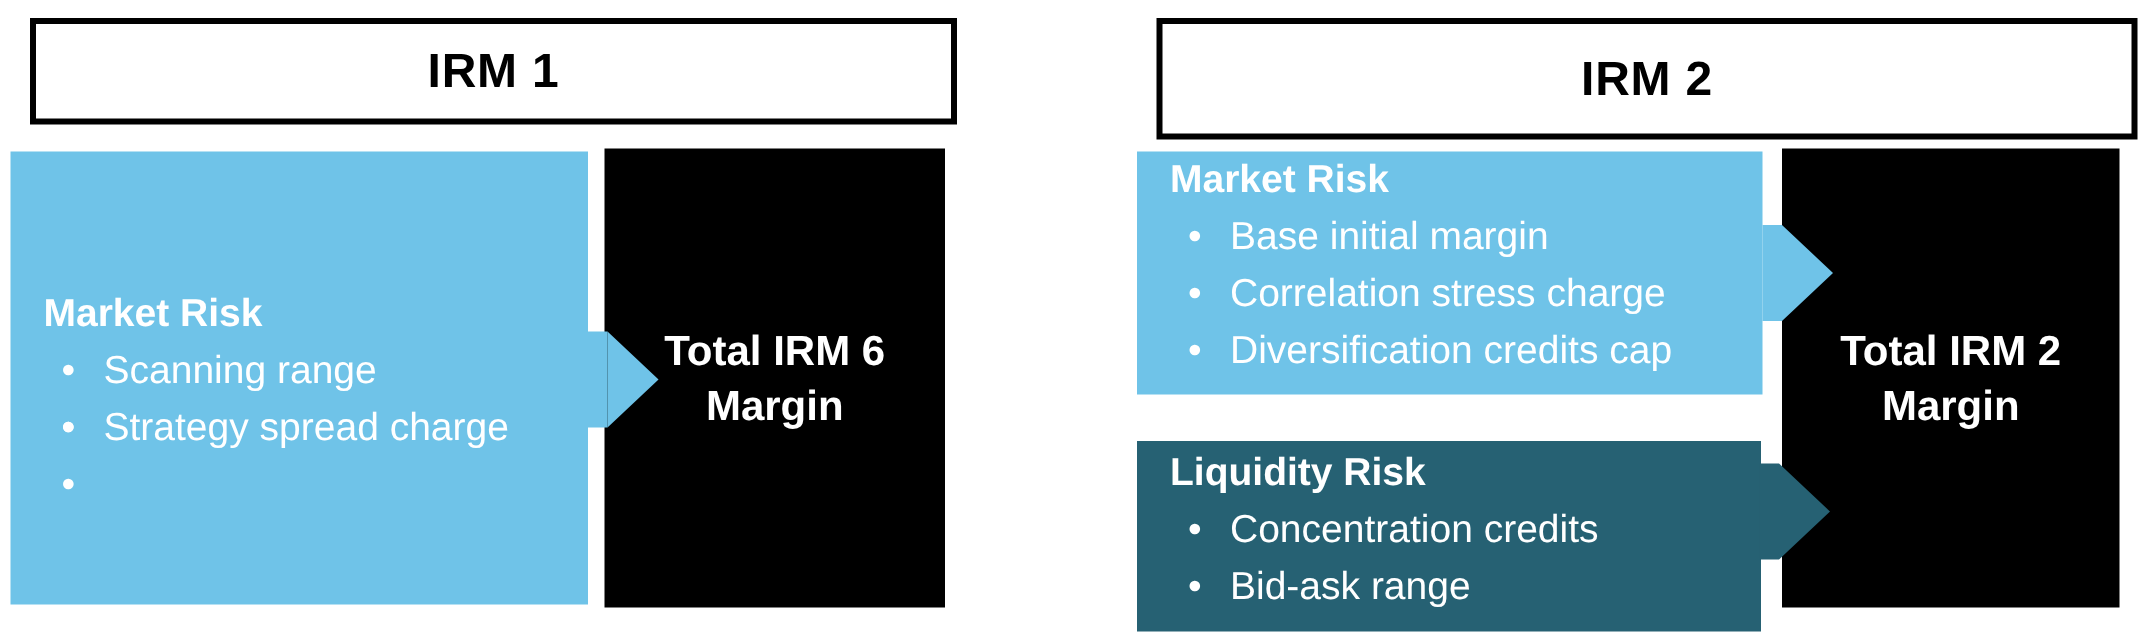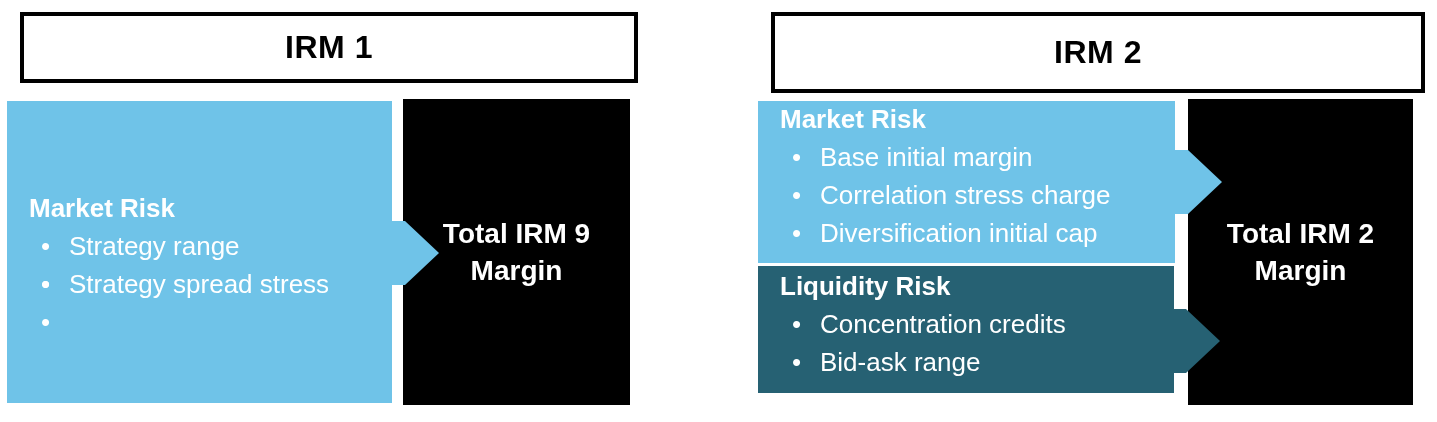--- a/index.html
+++ b/index.html
@@ -35,21 +35,21 @@
     box-sizing:border-box;
     color:var(--text-white);
     display:flex;flex-direction:column;justify-content:center;
     padding:0 14px 12px 22px;
     font-size:26px;
   }
   .risk-box.light{background:var(--light-blue);}
   .risk-box.dark{background:var(--dark-teal);}
   #risk-1{left:7px;top:101px;width:385px;height:302px;}
   #risk-2{left:758px;top:101px;width:417px;height:162px;}
-  #risk-3{left:758px;top:266px;width:416px;height:127px;}
+  #risk-3{left:758px;top:294px;width:416px;height:127px;}
 
   .risk-heading{font-weight:bold;line-height:38px;}
   .risk-list{list-style:none;margin:0;padding:0;}
   .risk-list li{position:relative;padding-left:40px;line-height:38px;}
   .bullet{position:absolute;left:12px;top:0;}
 
   .total-box{
     position:absolute;
     background:var(--box-black);
     color:var(--text-white);
@@ -82,63 +82,63 @@
 
   <div class="title-box" id="title-1">
     <span>IRM 1</span>
   </div>
 
   <div class="risk-box light" id="risk-1">
     <div class="risk-heading">Market Risk</div>
     <ul class="risk-list">
       <li>
         <span class="bullet">•</span>
-        <span>Strategy range</span>
+        <span>Scanning range</span>
       </li>
       <li>
         <span class="bullet">•</span>
       </li>
       <li>
         <span class="bullet">•</span>
-        <span>Strategy spread stress</span>
+        <span>Strategy spread charge</span>
       </li>
       <li>
         <span class="bullet">•</span>
       </li>
     </ul>
   </div>
 
   <div class="arrow light" id="arrow-1">
     <div class="stem"></div>
     <div class="head"></div>
   </div>
 
   <div class="total-box" id="total-1">
-    <div>Total IRM 9</div>
+    <div>Total IRM 6</div>
     <div>Margin</div>
   </div>
 
   <div class="title-box" id="title-2">
     <span>IRM 2</span>
   </div>
 
   <div class="risk-box light" id="risk-2">
     <div class="risk-heading">Market Risk</div>
     <ul class="risk-list">
       <li>
         <span class="bullet">•</span>
         <span>Base initial margin</span>
       </li>
       <li>
         <span class="bullet">•</span>
         <span>Correlation stress charge</span>
       </li>
       <li>
         <span class="bullet">•</span>
-        <span>Diversification initial cap</span>
+        <span>Diversification credits cap</span>
       </li>
     </ul>
   </div>
 
   <div class="risk-box dark" id="risk-3">
     <div class="risk-heading">Liquidity Risk</div>
     <ul class="risk-list">
       <li>
         <span class="bullet">•</span>
         <span>Concentration credits</span>

